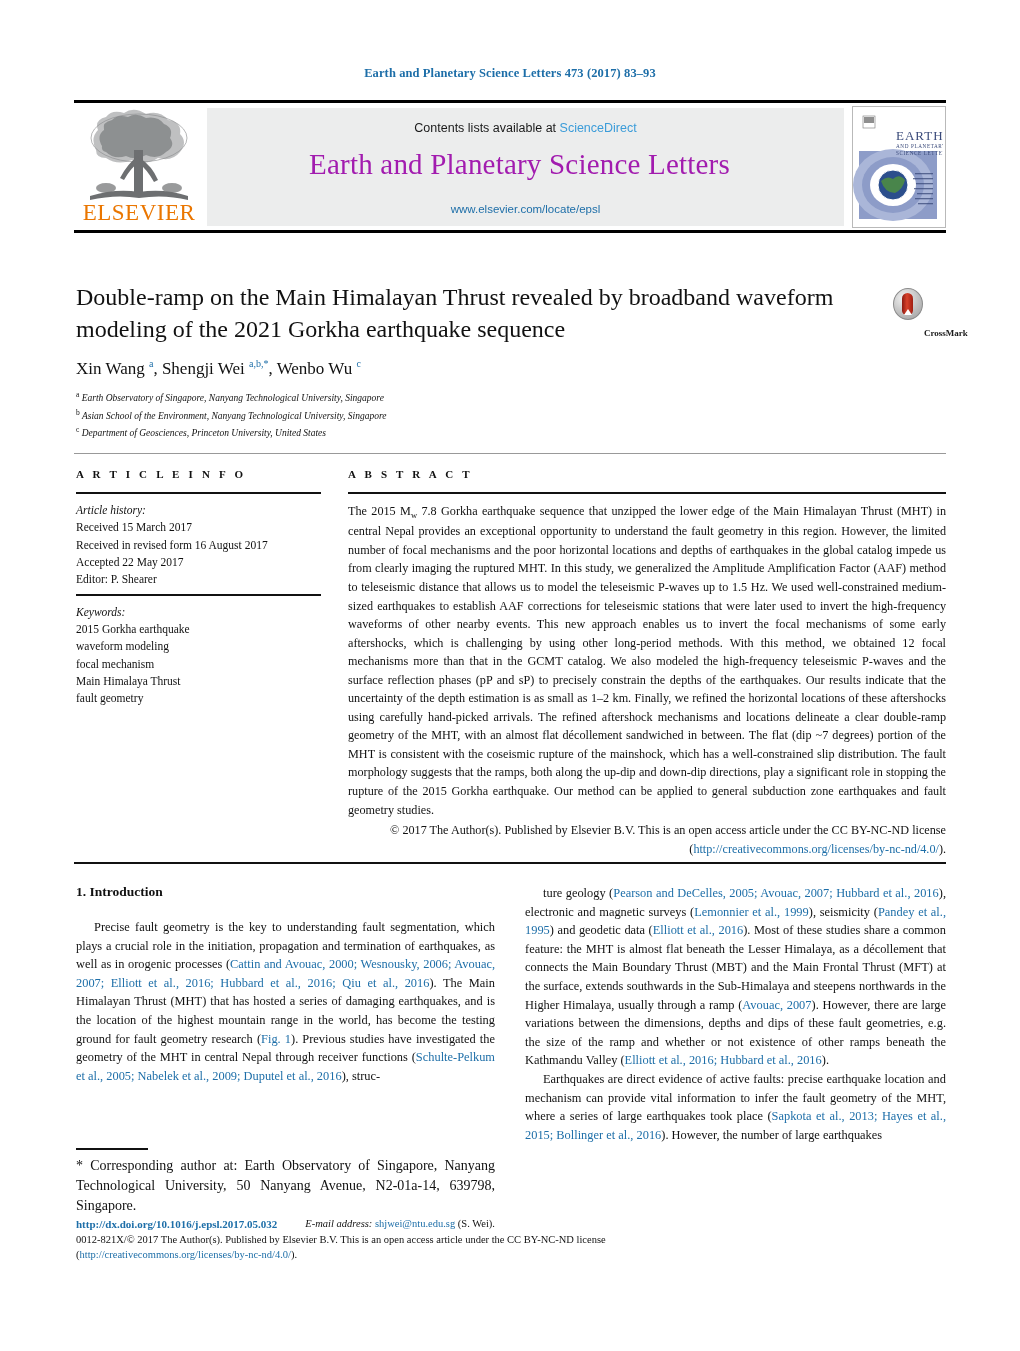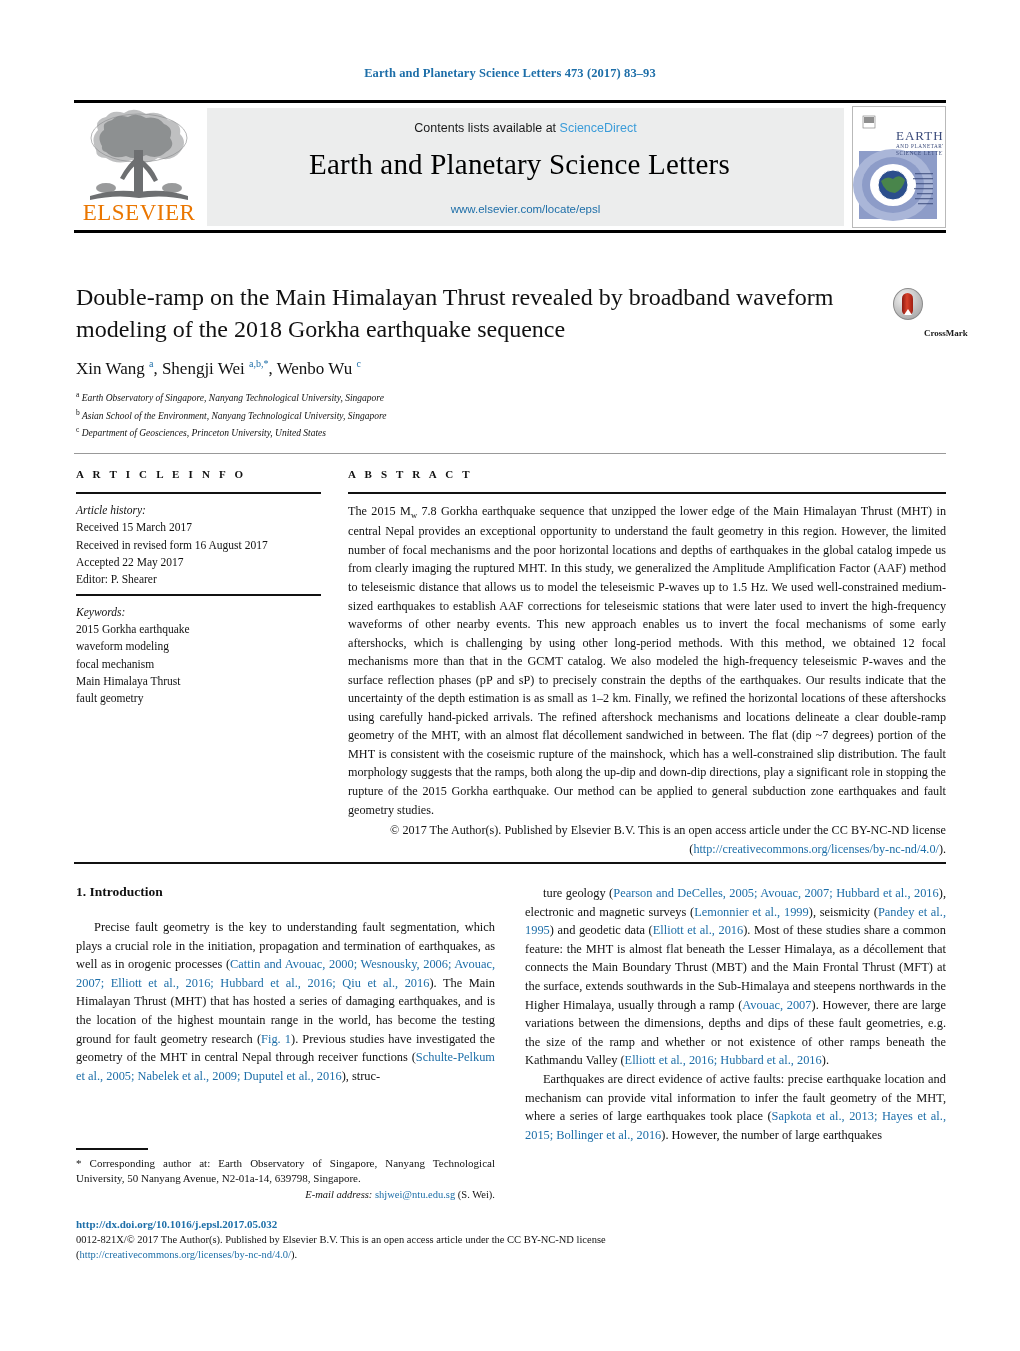--- a/index.html
+++ b/index.html
@@ -81,21 +81,21 @@
   }
   .banner-contents .sd {
     color: #3b9cd9;
   }
   .banner-title {
     position: absolute;
     top: 40px; left: 0; width: 625px;
     text-align: center;
     font-family: "Liberation Serif", serif;
     font-size: 29px;
-    color: #000000;
+    color: #a21caf;
     letter-spacing: 0.2px;
   }
   .banner-url {
     position: absolute;
     bottom: 11px; left: 0; width: 637px;
     text-align: center;
     font-family: "Liberation Sans", sans-serif;
     font-size: 11.5px;
     color: #1d6ea8;
   }
@@ -275,21 +275,21 @@
   
   .footnote {
     position: absolute;
     top: 1148px; left: 76px;
     width: 419px;
   }
   .fn-rule {
     width: 72px; height: 1.5px; background: #111; margin-bottom: 6px;
   }
   .fn-text {
-    font-size: 11px;
+    font-size: 14px;
     line-height: 1.45;
     text-align: justify;
     color: #111;
   }
   .fn-email {
     font-size: 10.5px;
     line-height: 1.45;
     text-indent: 16px;
     color: #111;
     text-align: right;
@@ -372,21 +372,21 @@
           <rect x="64" y="86" width="16" height="1.3"></rect>
           <rect x="62" y="91" width="18" height="1.3"></rect>
           <rect x="65" y="96" width="15" height="1.3"></rect>
         </g>
       </svg>
     </div>
 
     <div class="rule-thick-bottom"></div>
   </div>
 
-  <div class="title">Double-ramp on the Main Himalayan Thrust revealed by broadband waveform modeling of the 2018 Gorkha earthquake sequence</div>
+  <div class="title">Double-ramp on the Main Himalayan Thrust revealed by broadband waveform modeling of the 2021 Gorkha earthquake sequence</div>
 
   <div class="authors">Xin Wang <sup>a</sup>, Shengji Wei <sup>a,b,</sup><sup>*</sup>, Wenbo Wu <sup>c</sup></div>
 
   <div class="affiliations">
       <div><sup>a</sup> Earth Observatory of Singapore, Nanyang Technological University, Singapore</div>
       <div><sup>b</sup> Asian School of the Environment, Nanyang Technological University, Singapore</div>
       <div><sup>c</sup> Department of Geosciences, Princeton University, United States</div>
     </div>
 
   <div class="crossmark">

